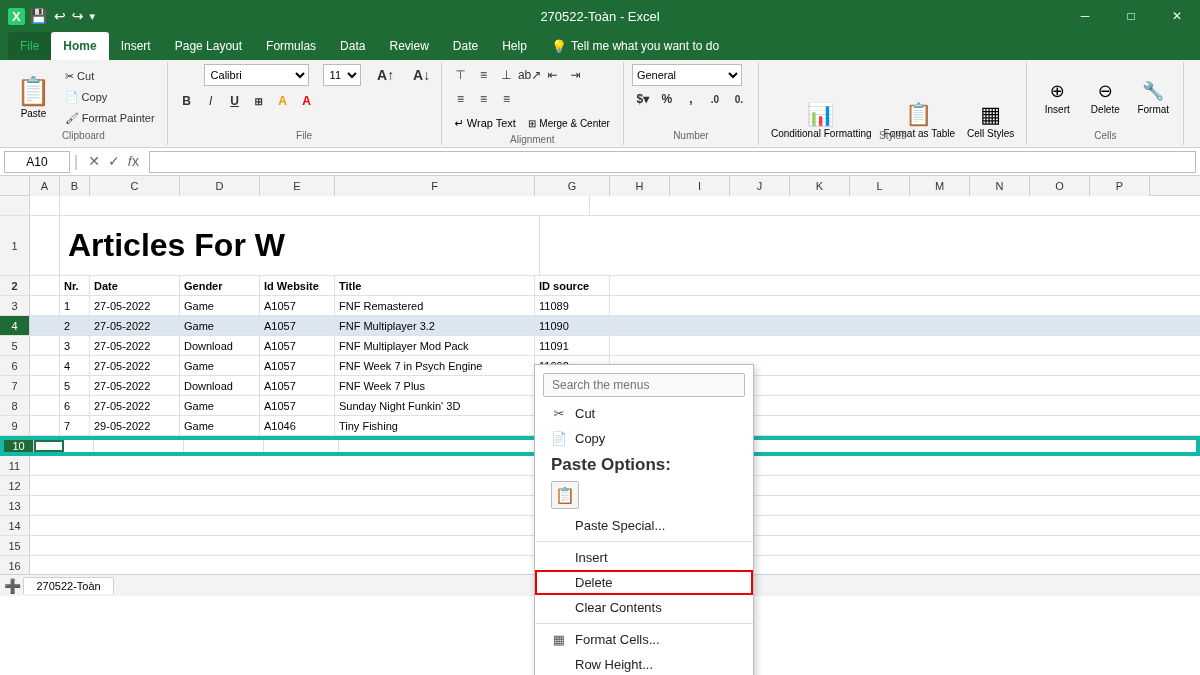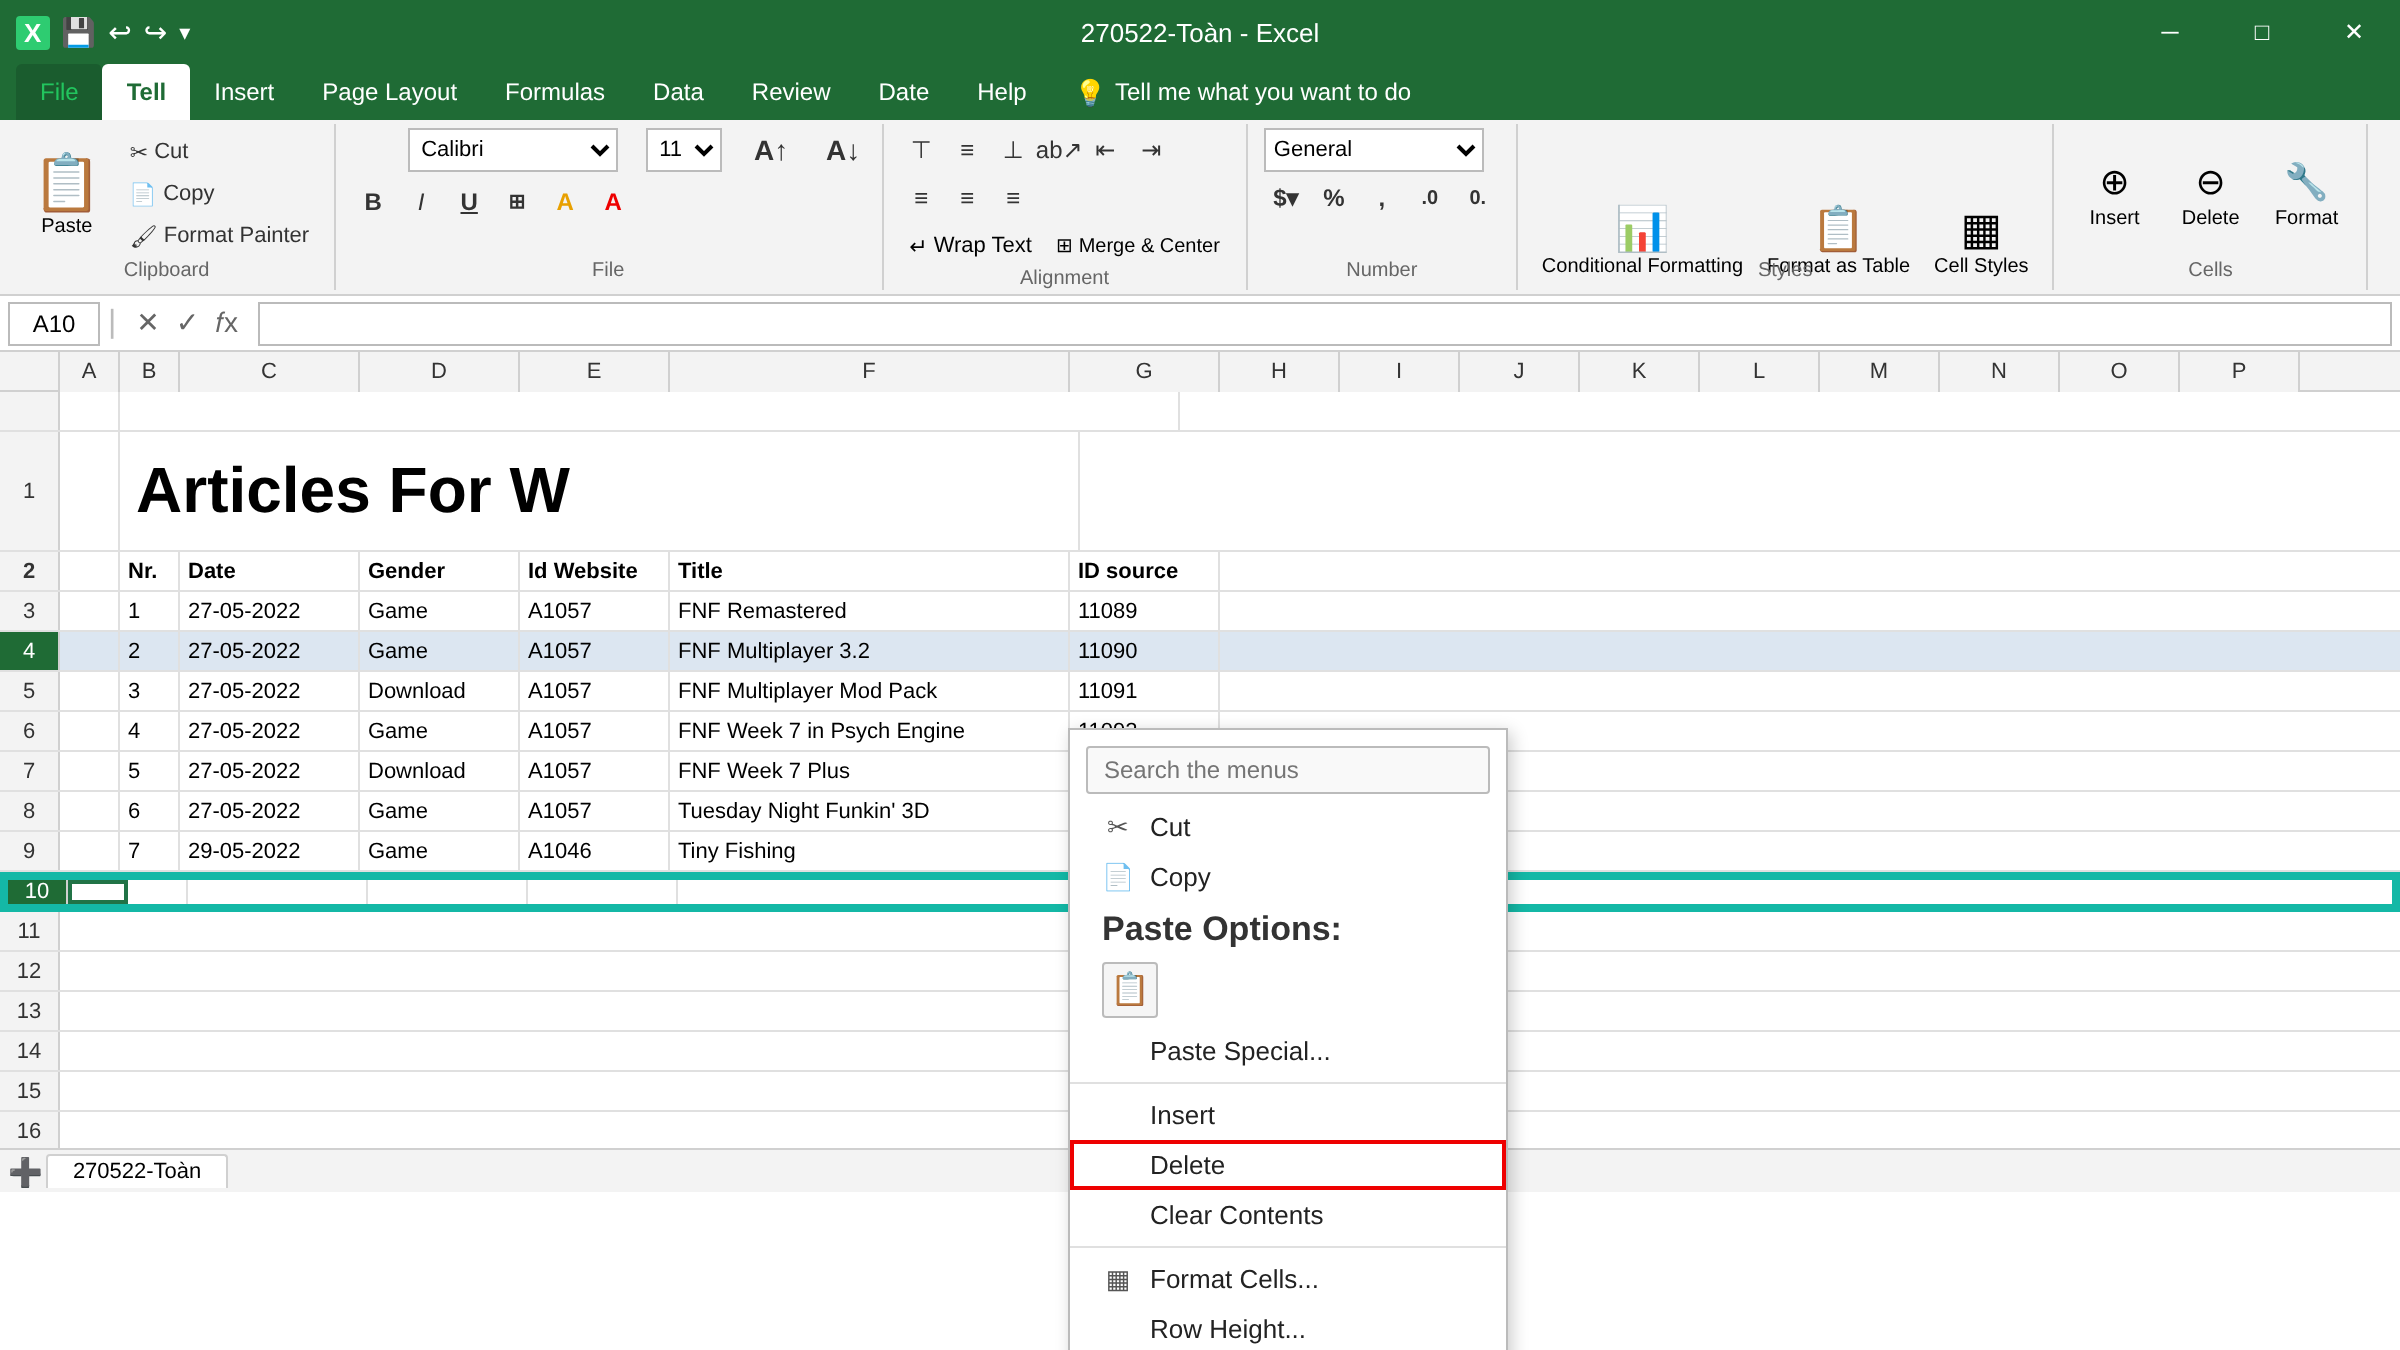--- a/index.html
+++ b/index.html
@@ -225,21 +225,21 @@
     .formula-bar {
       background: #fff;
       border-bottom: 1px solid #d0d0d0;
       height: 28px;
       display: flex;
       align-items: center;
       padding: 0 4px;
       gap: 4px;
     }
     .name-box {
-      width: 46px;
+      width: 66px;
       height: 22px;
       border: 1px solid #bbb;
       font-size: 12px;
       padding: 0 4px;
       text-align: center;
     }
     .formula-divider { color: #bbb; font-size: 16px; }
     .formula-icons { display: flex; gap: 4px; padding: 0 4px; }
     .formula-icon-btn { cursor: pointer; color: #666; font-size: 14px; padding: 0 2px; }
     .formula-input {
@@ -418,21 +418,21 @@
   <span>270522-Toàn  -  Excel</span>
   <div class="title-bar-controls">
     <div class="title-btn">─</div>
     <div class="title-btn">□</div>
     <div class="title-btn close">✕</div>
   </div>
 </div>
 
 <div class="ribbon-tabs">
   <div class="ribbon-tab" style="background:#1a5c2e;color:#22c55e;">File</div>
-  <div class="ribbon-tab active">Tell</div>
+  <div class="ribbon-tab active">Home</div>
   <div class="ribbon-tab">Insert</div>
   <div class="ribbon-tab">Page Layout</div>
   <div class="ribbon-tab">Formulas</div>
   <div class="ribbon-tab">Data</div>
   <div class="ribbon-tab">Review</div>
   <div class="ribbon-tab">Date</div>
   <div class="ribbon-tab">Help</div>
   <div class="ribbon-tab" style="display:flex;align-items:center;gap:4px;">
     <span style="font-size:13px;">💡</span> Tell me what you want to do
   </div>
@@ -683,21 +683,21 @@
       <div class="sheet-cell col-g">11093</div>
     </div>
 
     <div class="sheet-row">
       <div class="row-num">8</div>
       <div class="sheet-cell col-a"></div>
       <div class="sheet-cell col-b">6</div>
       <div class="sheet-cell col-c">27-05-2022</div>
       <div class="sheet-cell col-d">Game</div>
       <div class="sheet-cell col-e">A1057</div>
-      <div class="sheet-cell col-f">Tuesday Night Funkin' 3D</div>
+      <div class="sheet-cell col-f">Sunday Night Funkin' 3D</div>
       <div class="sheet-cell col-g">11094</div>
     </div>
 
     <div class="sheet-row">
       <div class="row-num">9</div>
       <div class="sheet-cell col-a"></div>
       <div class="sheet-cell col-b">7</div>
       <div class="sheet-cell col-c">29-05-2022</div>
       <div class="sheet-cell col-d">Game</div>
       <div class="sheet-cell col-e">A1046</div>

